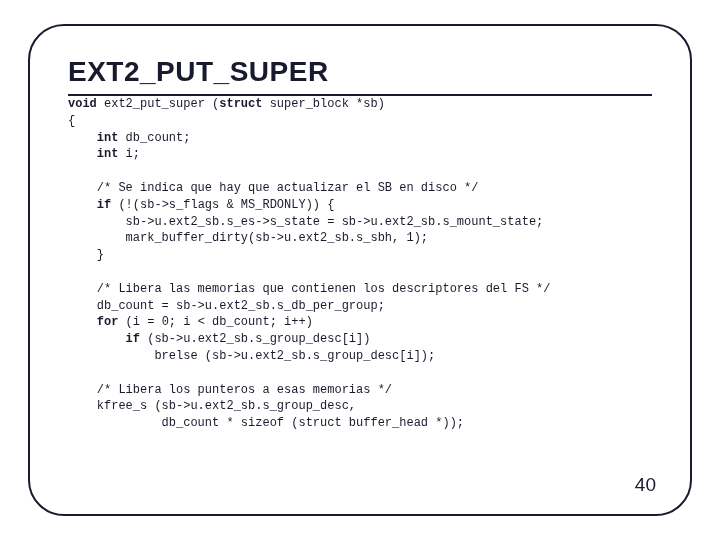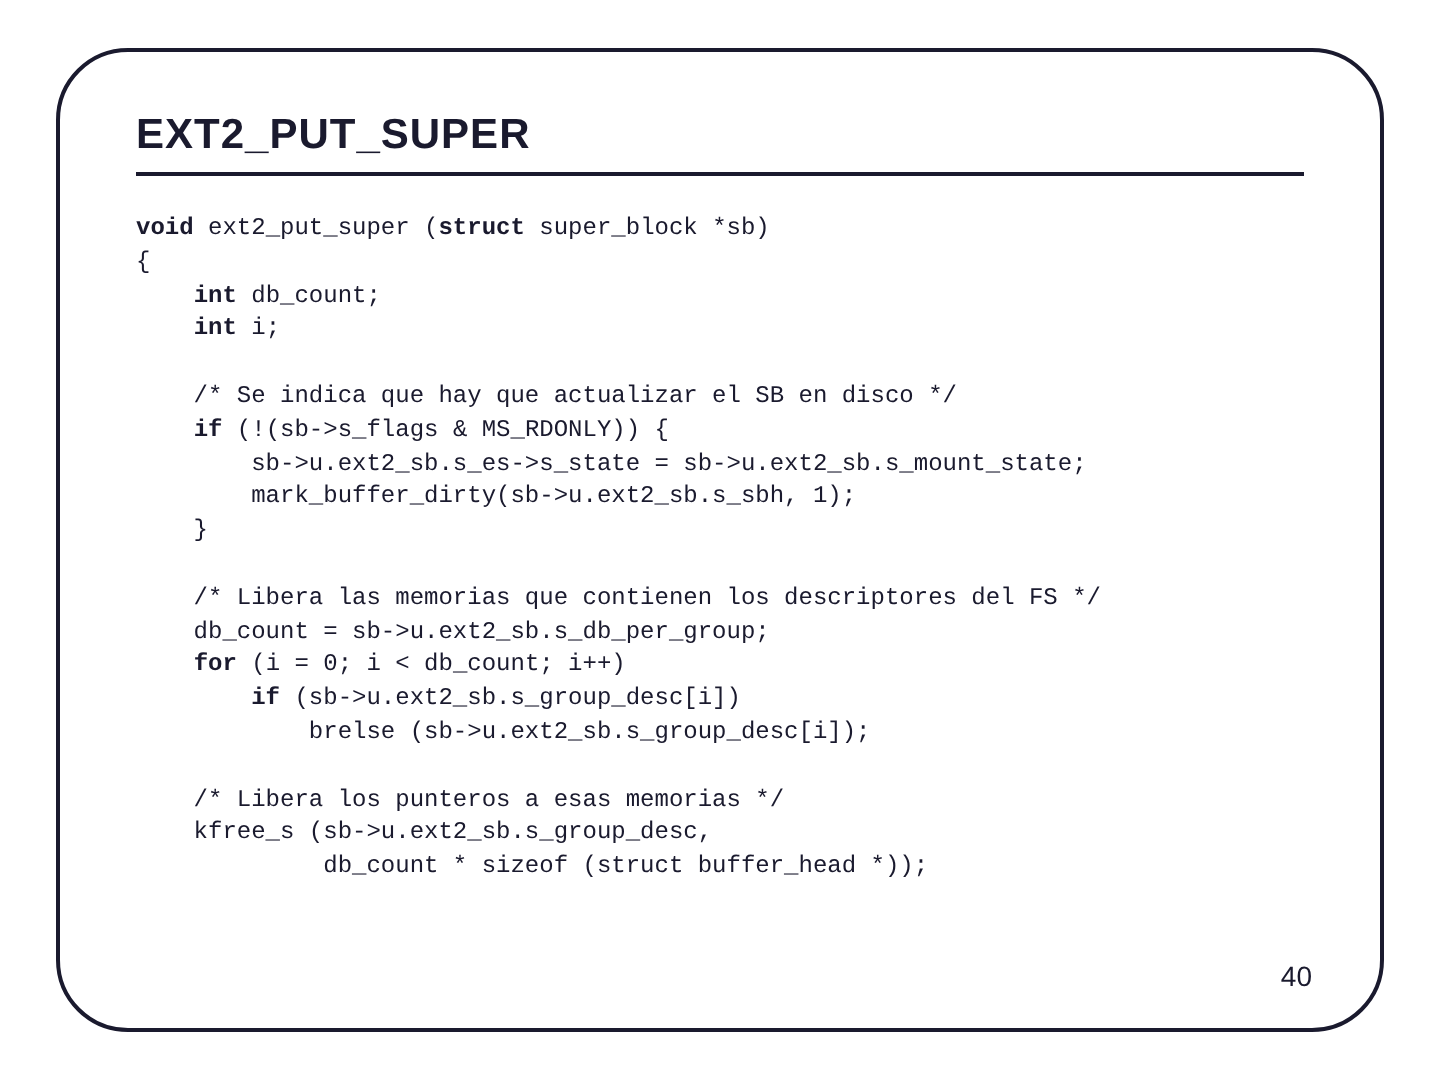--- a/index.html
+++ b/index.html
@@ -14,42 +14,41 @@
     position: absolute;
     top: 24px;
     left: 28px;
     right: 28px;
     bottom: 24px;
     border: 2.5px solid #1a1a2e;
     border-radius: 36px;
     padding: 30px 38px 20px 38px;
   }
   .title {
-    font-size: 21px;
+    font-size: 28px;
     font-weight: bold;
     color: #1a1a2e;
     letter-spacing: 0.5px;
     border-bottom: 2px solid #1a1a2e;
     padding-bottom: 6px;
-    margin-bottom: 18px;
     font-family: Verdana, Geneva, sans-serif;
   }
   .code {
     font-family: "Courier New", Courier, monospace;
     font-size: 12px;
     line-height: 1.4;
     white-space: pre;
     color: #1a1a2e;
   }
   .code b { font-weight: bold; }
   .pagenum {
     position: absolute;
     bottom: 18px;
     right: 34px;
-    font-size: 14px;
+    font-size: 19px;
     color: #1a1a2e;
     font-family: Verdana, Geneva, sans-serif;
   }
 </style>
 </head>
 <body>
 
 <div class="slide">
   <div class="title">EXT2_PUT_SUPER</div>
 

